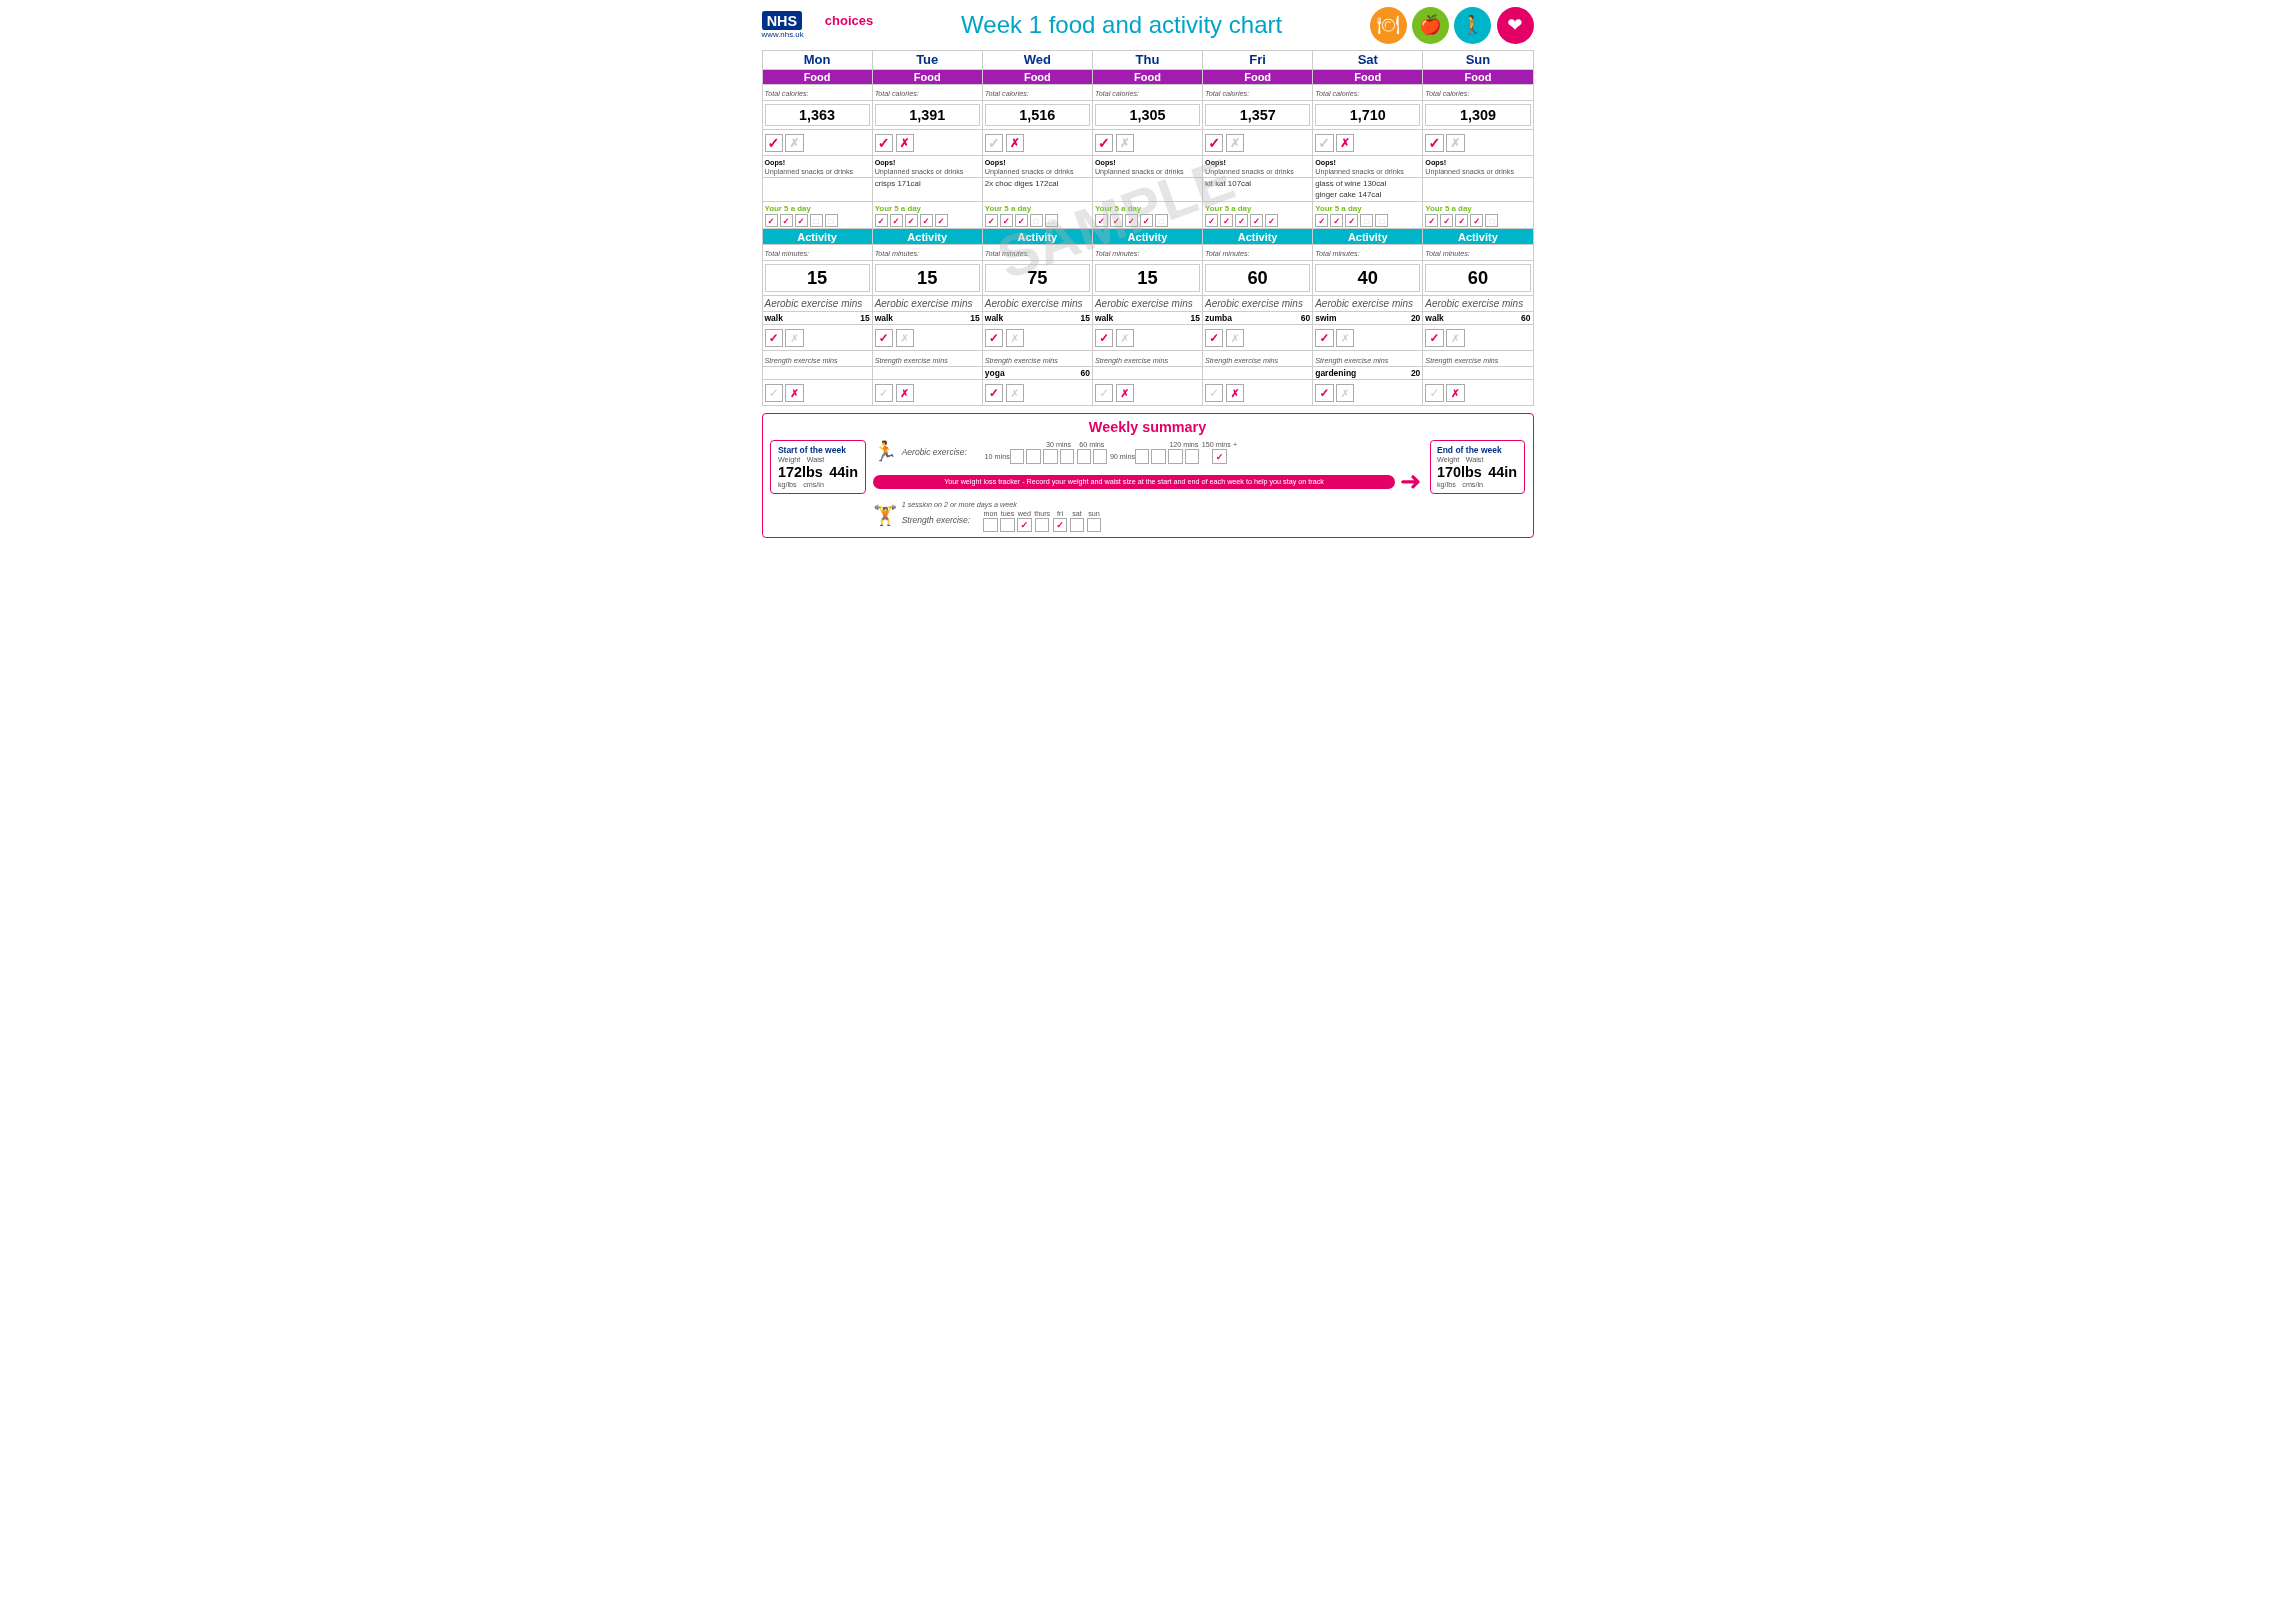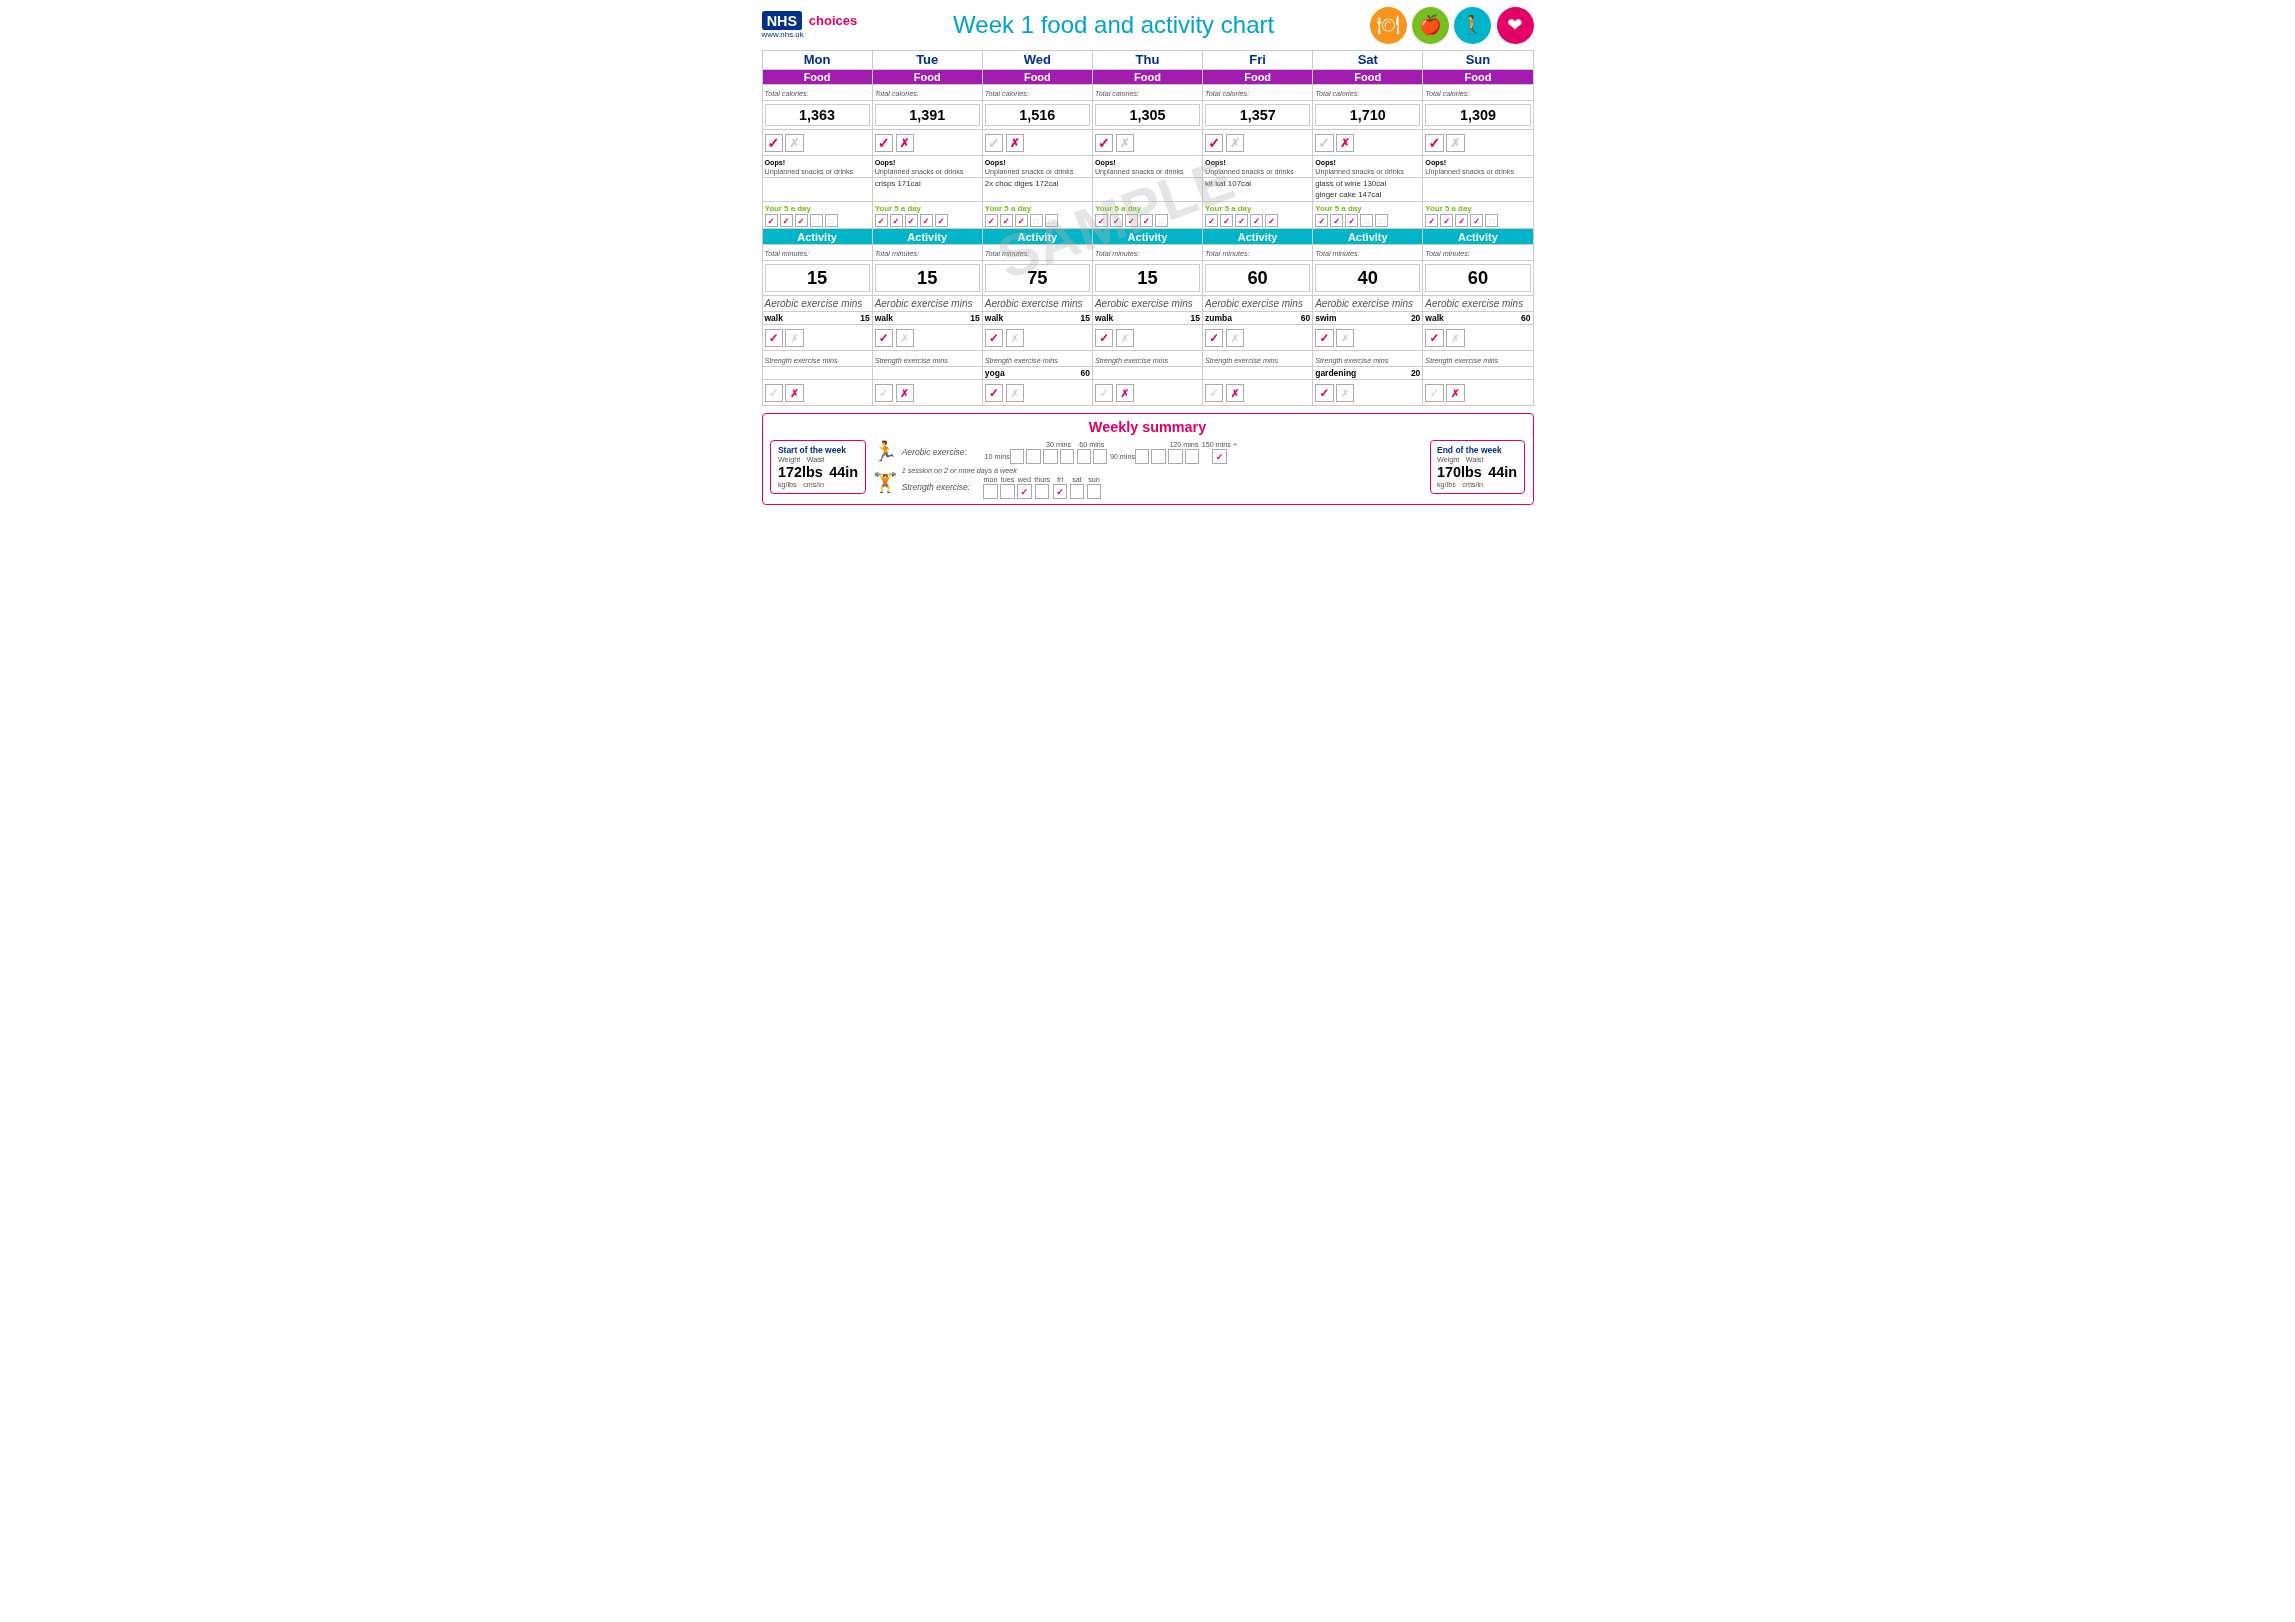--- a/index.html
+++ b/index.html
@@ -233,21 +233,21 @@
     .arrow-right {
       font-size: 26px;
       color: #e40066;
     }
   </style>
 </head>
 <body>
 
 <div class="header">
   <div class="nhs-logo">
-    <div style="display:flex;align-items:center;gap:4px;">
+    <div style="display:flex;align-items:center;gap:20px;">
       <span class="nhs-badge">NHS</span>
       <span class="nhs-choices">choices</span>
     </div>
     <span class="nhs-url">www.nhs.uk</span>
   </div>
   <h1 class="page-title">Week 1 food and activity chart</h1>
   <div class="header-icons">
     <div class="header-icon" style="background:#f7941d;">🍽</div>
     <div class="header-icon" style="background:#78be20;">🍎</div>
     <div class="header-icon" style="background:#00b5c8;">🚶</div>
@@ -914,20 +914,24 @@
               <div class="mins-label">150 mins +</div>
               <div style="display: flex; gap: 2px;">
                 <div class="summary-check">
                   <span style="color:#e40066;font-size:9.2px;font-weight:bold;">✓</span>
                 </div>
               </div>
             </div>
           </div>
       </div>
 
+      <div style="display:flex;align-items:center;gap:5.2px;margin-bottom:2.6px;">
+        <div class="tracker-bar">Your weight loss tracker - Record your weight and waist size at the start and end of each week to help you stay on track</div>
+        <span class="arrow-right">➜</span>
+      </div>
 
       <div style="display:flex;align-items:center;gap:3.9px;">
         <span style="font-size:19.6px;color:#e40066;">🏋</span>
         <div>
           <div style="font-size:7.2px;color:#555;font-style:italic;">1 session on 2 or more days a week</div>
           <div style="display:flex;align-items:center;gap:2.6px;">
             <span class="summary-label">Strength exercise:</span>
             <div id="strength-checks-row" style="display:flex;gap:2.6px;align-items:center;">
                 <div style="display: flex; flex-direction: column; align-items: center;">
                   <div class="mins-label">mon</div>

